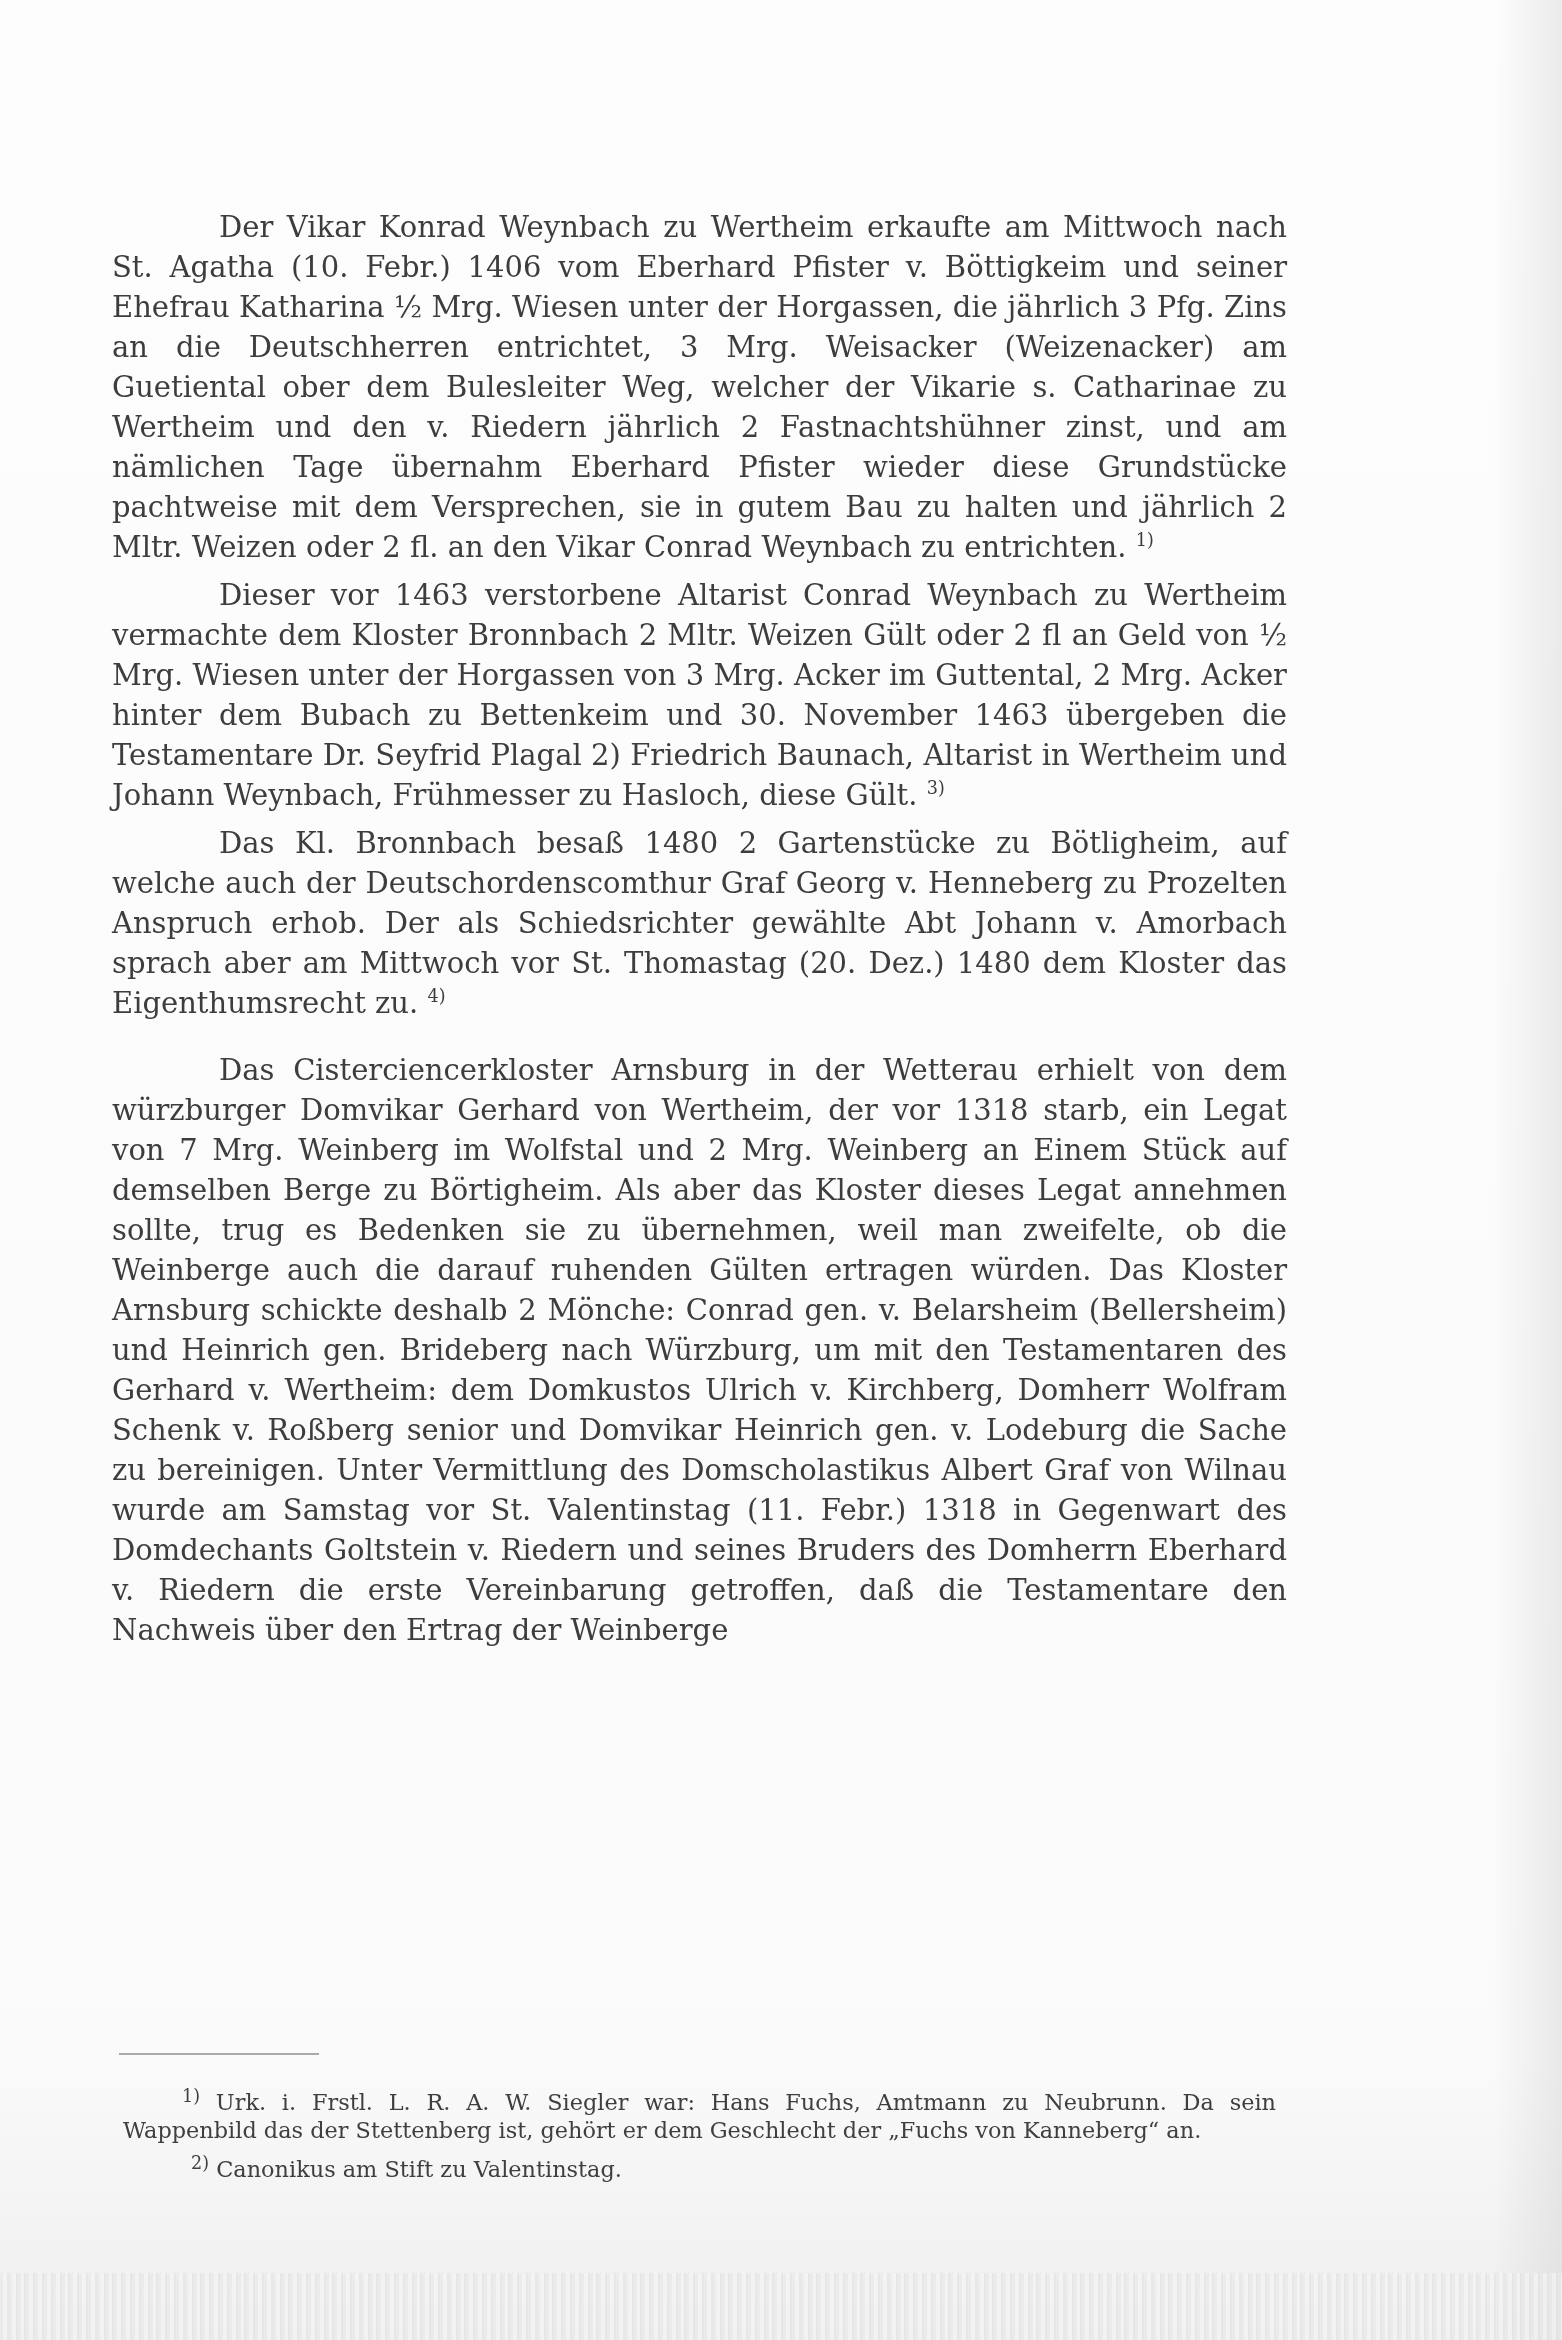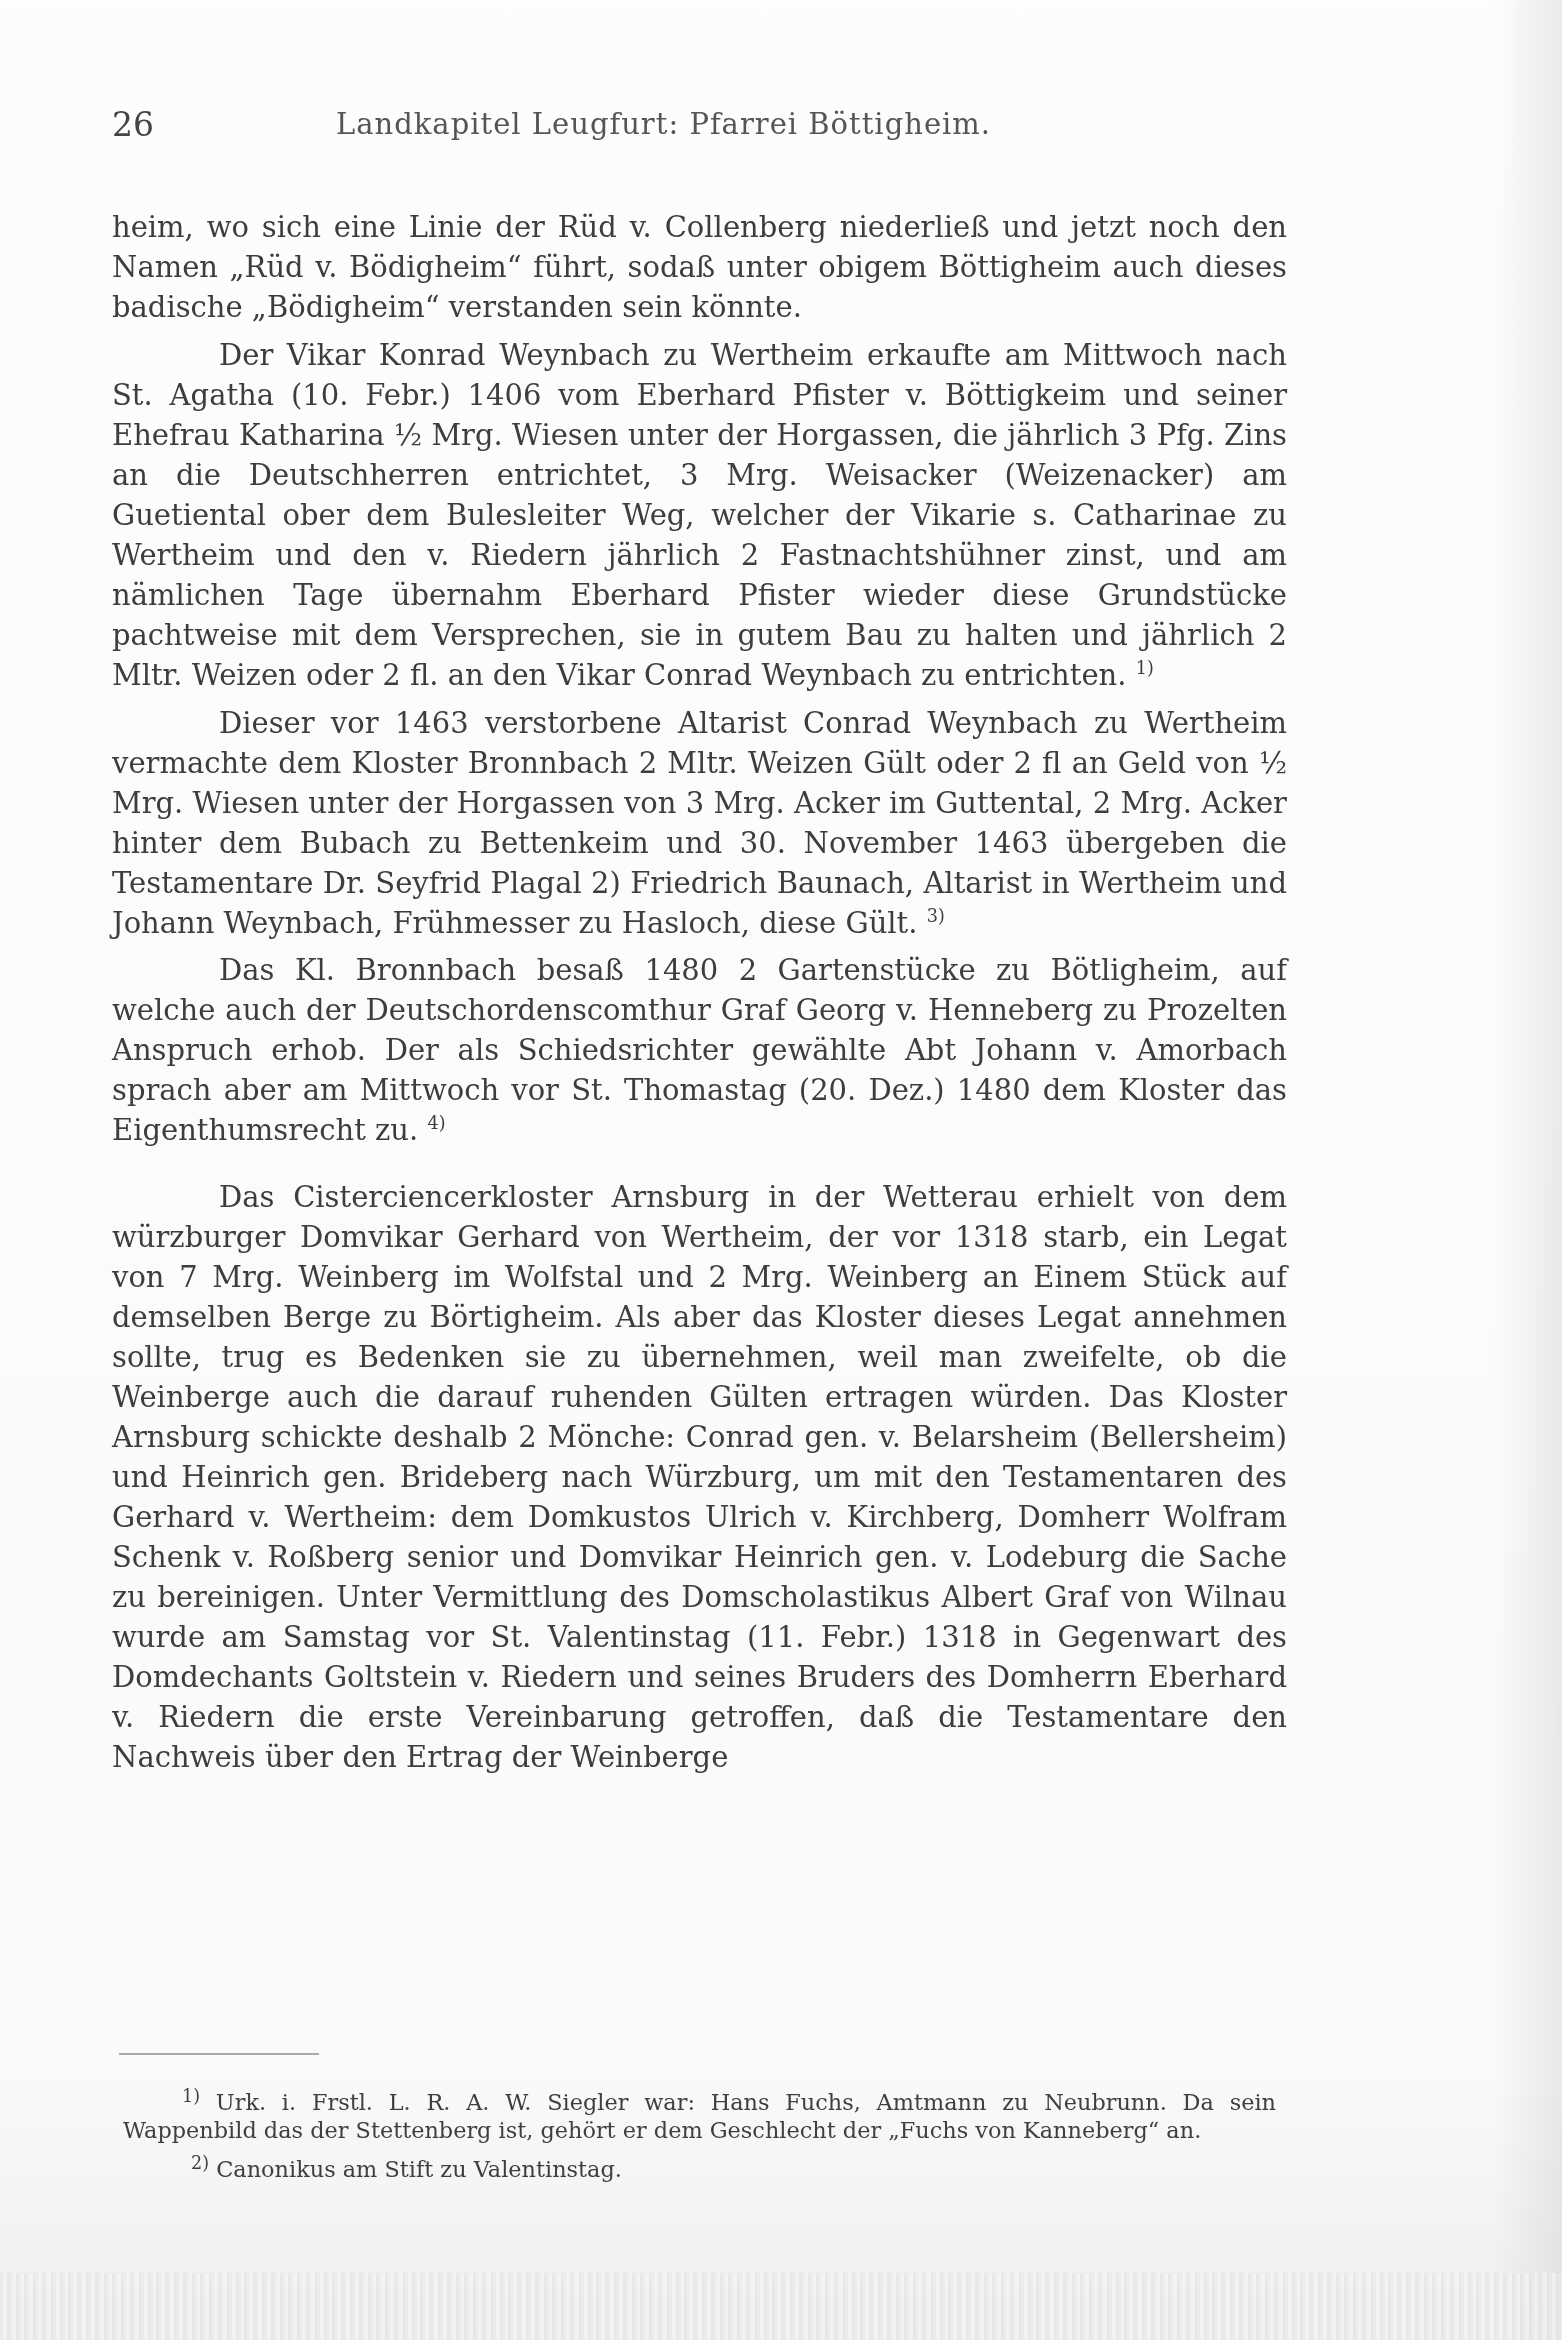--- a/index.html
+++ b/index.html
@@ -26,29 +26,22 @@
   .fn.cont{text-indent:59px;}
   .fn.short{padding-left:68px;}
 </style>
 </head>
 <body>
 
 <div class="page">
   <div class="edge"></div>
   <div class="bottom-noise"></div>
 
-  <div class="header">
-    <span class="page-number">26</span>
-    <span class="running-title">Landkapitel Leugfurt: Pfarrei Böttigheim.</span>
-  </div>
 
   <div class="body-text">
-    <p class="para">
-      <span>heim, wo sich eine Linie der Rüd v. Collenberg niederließ und jetzt noch den Namen „Rüd v. Bödigheim“ führt, sodaß unter obigem Böttigheim auch dieses badische „Bödigheim“ verstanden sein könnte.</span>
-    </p>
     <p class="para indent">
       <span>Der Vikar Konrad Weynbach zu Wertheim erkaufte am Mittwoch nach St. Agatha (10. Febr.) 1406 vom Eberhard Pfister v. Böttigkeim und seiner Ehefrau Katharina ½ Mrg. Wiesen unter der Horgassen, die jährlich 3 Pfg. Zins an die Deutschherren entrichtet, 3 Mrg. Weisacker (Weizenacker) am Guetiental ober dem Bulesleiter Weg, welcher der Vikarie s. Catharinae zu Wertheim und den v. Riedern jährlich 2 Fastnachtshühner zinst, und am nämlichen Tage übernahm Eberhard Pfister wieder diese Grundstücke pachtweise mit dem Versprechen, sie in gutem Bau zu halten und jährlich 2 Mltr. Weizen oder 2 fl. an den Vikar Conrad Weynbach zu entrichten.</span>
       <sup>1)</sup>
     </p>
     <p class="para indent">
       <span>Dieser vor 1463 verstorbene Altarist Conrad Weynbach zu Wertheim vermachte dem Kloster Bronnbach 2 Mltr. Weizen Gült oder 2 fl an Geld von ½ Mrg. Wiesen unter der Horgassen von 3 Mrg. Acker im Guttental, 2 Mrg. Acker hinter dem Bubach zu Bettenkeim und 30. November 1463 übergeben die Testamentare Dr. Seyfrid Plagal 2) Friedrich Baunach, Altarist in Wertheim und Johann Weynbach, Frühmesser zu Hasloch, diese Gült.</span>
       <sup>3)</sup>
     </p>
     <p class="para indent">
       <span>Das Kl. Bronnbach besaß 1480 2 Gartenstücke zu Bötligheim, auf welche auch der Deutschordenscomthur Graf Georg v. Henneberg zu Prozelten Anspruch erhob. Der als Schiedsrichter gewählte Abt Johann v. Amorbach sprach aber am Mittwoch vor St. Thomastag (20. Dez.) 1480 dem Kloster das Eigenthumsrecht zu.</span>

